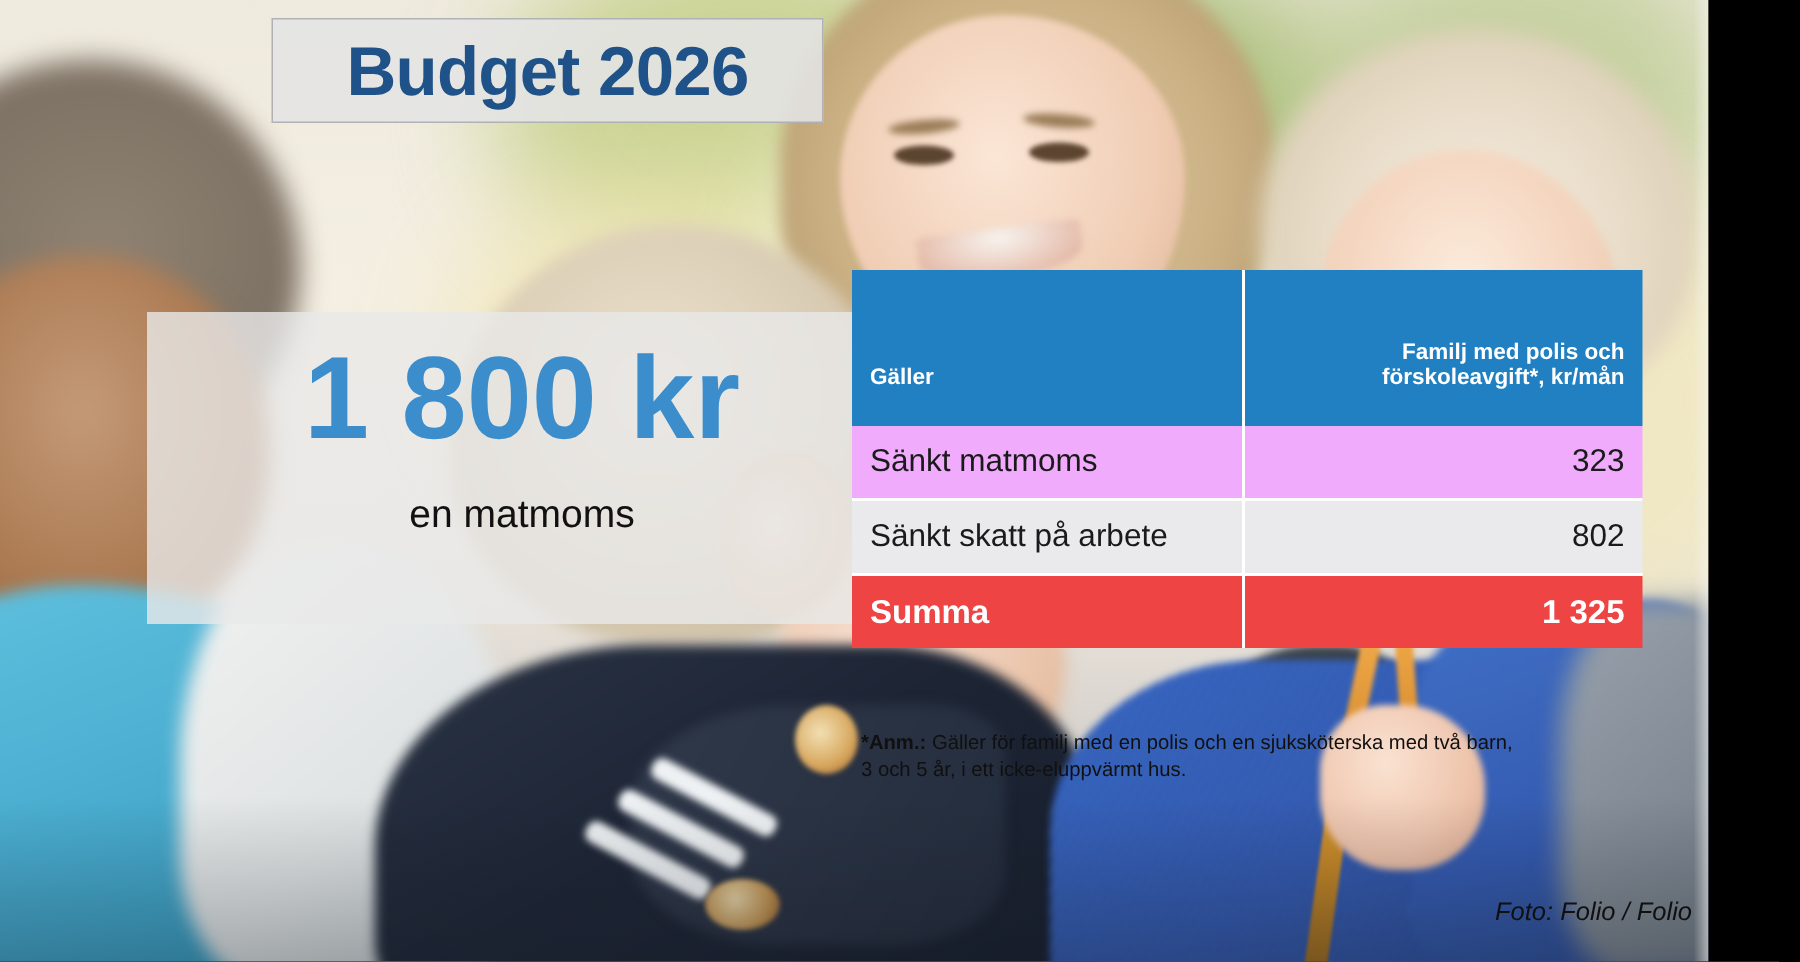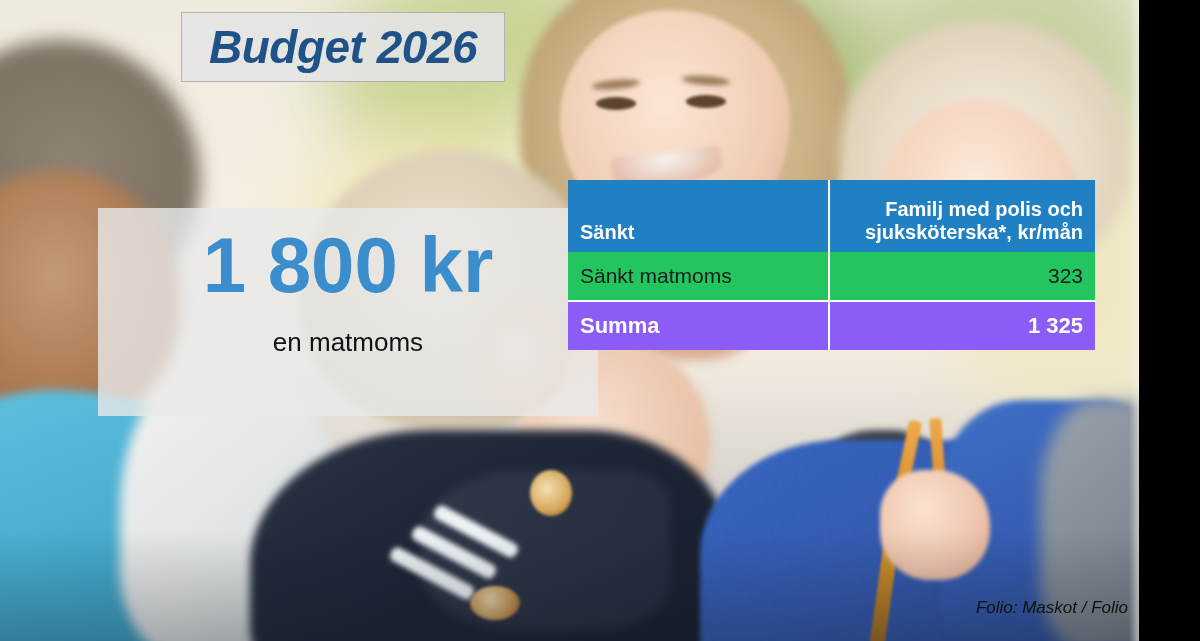--- a/index.html
+++ b/index.html
@@ -235,25 +235,25 @@
   }
 
   
   #right-bar {
     position:absolute; left:1139px; top:0; width:61px; height:641px;
     background:#000;
   }
 
   
   #title-plate {
-    position:absolute; left:181px; top:12px; width:324px; height:70px;
+    position:absolute; left:181px; top:12px; width:368px; height:70px;
     background: rgba(228,228,229,.88);
     border: 1px solid rgba(170,172,175,.9);
     box-sizing: border-box;
-    display:flex; align-items:center; justify-content:center;font-style:italic;
+    display:flex; align-items:center; justify-content:center;
   }
   #title-plate .txt {
     color:#1f5289;
     font-weight:bold;
     font-size:46px;
     letter-spacing:-0.5px;
     line-height:1;
     white-space:nowrap;
   }
 
@@ -297,46 +297,46 @@
     table-layout:fixed;
     font-size:21px;
   }
   table.budget col.c1 { width:262px; }
   table.budget col.c2 { width:265px; }
 
   table.budget thead th {
     background:#2180c2;
     color:#fff;
     font-weight:bold;
-    font-size:20px;
-    padding:8px 12px;
+    font-size:15px;
+    padding:24px 12px;
     height:56px;
     line-height:1.14;
     vertical-align:bottom;
     border-right:2px solid #ffffff;
   }
   table.budget thead th.h-left  { text-align:left;  }
   table.budget thead th.h-right { text-align:right; border-right:none; }
 
   table.budget tbody td {
     padding:9px 12px;
     height:30px;
     color:#1a1a1a;
     border-right:2px solid #ffffff;
     border-bottom:2px solid #ffffff;
     white-space:nowrap;
     overflow:hidden;
     text-overflow:ellipsis;
   }
   table.budget tbody td.v { text-align:right; border-right:none; }
-  table.budget tbody tr.odd  td { background:#22c55e; }
+  table.budget tbody tr.odd  td { background:#f0abfc; }
   table.budget tbody tr.even td { background:#eaeaec; }
 
   table.budget tbody tr.total td {
-    background:#8b5cf6;
+    background:#ef4444;
     color:#ffffff;
     font-weight:bold;
     border-bottom:none;
     font-size:22px;
   }
 
   
   #footnote {
     position:absolute; left:574px; top:486px; width:500px;
     color:#101010;
@@ -422,36 +422,44 @@
   </div>
 
   <div id="table-wrap">
     <table class="budget">
       <colgroup>
           <col class="c1">
           <col class="c2">
         </colgroup>
       <thead>
         <tr>
-          <th class="h-left">Sänkt</th>
+          <th class="h-left">Gäller</th>
           <th class="h-right">
             <span>Familj med polis och</span><br>
-            <span>sjuksköterska*, kr/mån</span>
+            <span>förskoleavgift*, kr/mån</span>
           </th>
         </tr>
       </thead>
       <tbody id="tbody">
           <tr class="odd">
             <td class="k">Sänkt matmoms</td>
             <td class="v">323</td>
           </tr>
+          <tr class="even">
+            <td class="k">Sänkt skatt på arbete</td>
+            <td class="v">802</td>
+          </tr>
           <tr class="total">
             <td>Summa</td>
             <td class="v">1 325</td>
           </tr>
         </tbody>
     </table>
   </div>
 
-
-  <div id="credit">Folio: Maskot / Folio</div>
+  <div id="footnote">
+    <b>*Anm.:</b><span> Gäller för familj med en polis och en sjuksköterska med två barn,</span><br>
+    <span>3 och 5 år, i ett icke-eluppvärmt hus.</span>
+  </div>
+
+  <div id="credit">Foto: Folio / Folio</div>
 
 </div>
 
 </body></html>

